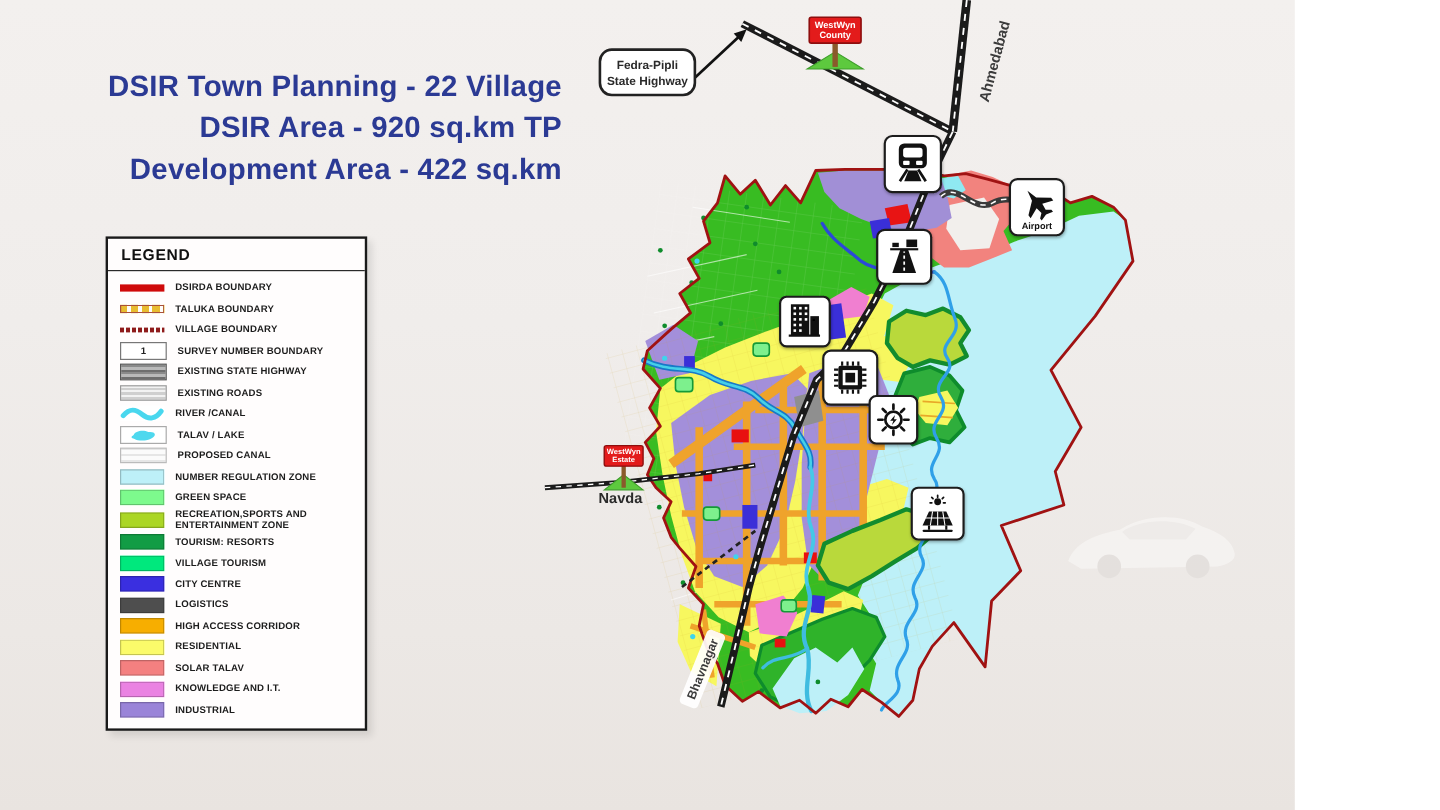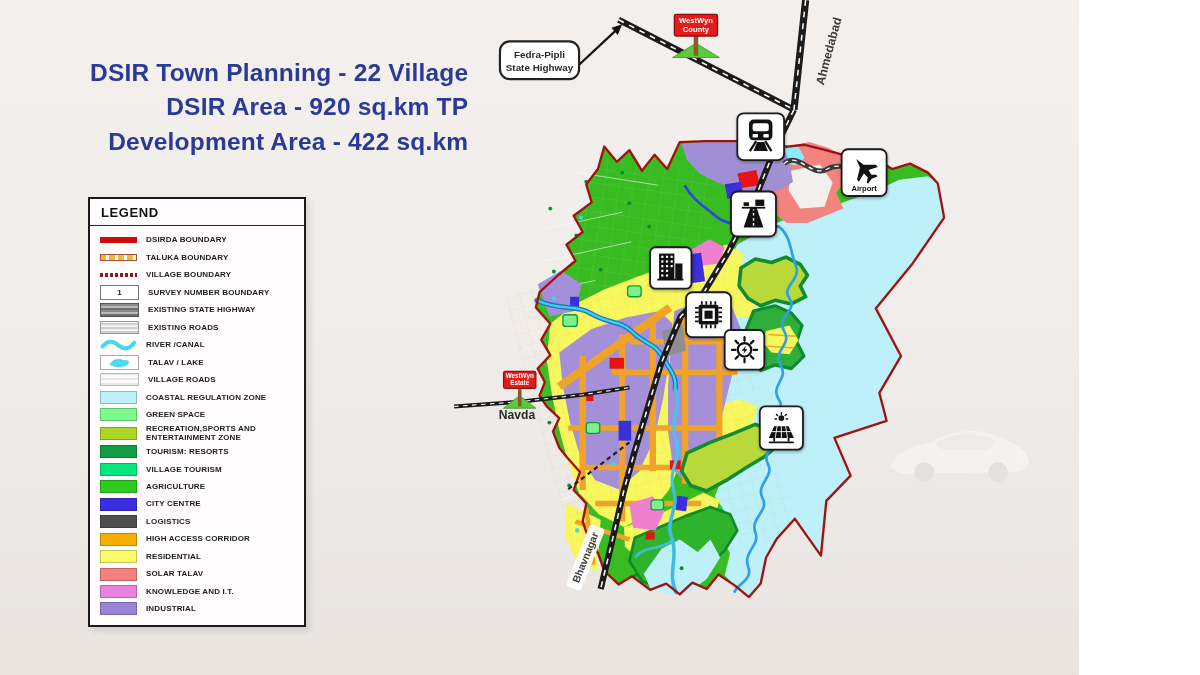--- a/index.html
+++ b/index.html
@@ -404,26 +404,26 @@
     <div class="sw sw-lake">
             <svg viewBox="0 0 38 16">
               <path d="M9,8 C10,4 19,2 24,5 C31,4 33,8 28,11 C22,15 13,14 10,12 C6,11 6,10 9,8 Z" fill="#4ED8EE"></path>
             </svg>
           </div>
     <div class="lg-label">TALAV / LAKE</div>
   </div>
 
   <div class="lg-row">
     <div class="sw sw-proposed"></div>
-    <div class="lg-label">VILLAGE ROADS</div>
+    <div class="lg-label">PROPOSED CANAL</div>
   </div>
 
   <div class="lg-row">
     <div class="sw sw-fill" style="background: rgb(189, 240, 248);"></div>
-    <div class="lg-label">COASTAL REGULATION ZONE</div>
+    <div class="lg-label">NUMBER REGULATION ZONE</div>
   </div>
 
   <div class="lg-row">
     <div class="sw sw-fill" style="background: rgb(125, 250, 141);"></div>
     <div class="lg-label">GREEN SPACE</div>
   </div>
 
   <div class="lg-row">
     <div class="sw sw-fill" style="background: rgb(171, 214, 38);"></div>
     <div class="lg-label">RECREATION,SPORTS AND ENTERTAINMENT ZONE</div>
@@ -432,24 +432,20 @@
   <div class="lg-row">
     <div class="sw sw-fill" style="background: rgb(18, 156, 69);"></div>
     <div class="lg-label">TOURISM: RESORTS</div>
   </div>
 
   <div class="lg-row">
     <div class="sw sw-fill" style="background: rgb(0, 232, 125);"></div>
     <div class="lg-label">VILLAGE TOURISM</div>
   </div>
 
-  <div class="lg-row">
-    <div class="sw sw-fill" style="background: rgb(47, 203, 30);"></div>
-    <div class="lg-label">AGRICULTURE</div>
-  </div>
 
 
   <div class="lg-row">
     <div class="sw sw-fill" style="background: rgb(58, 47, 224);"></div>
     <div class="lg-label">CITY CENTRE</div>
   </div>
 
   <div class="lg-row">
     <div class="sw sw-fill" style="background: rgb(78, 78, 78);"></div>
     <div class="lg-label">LOGISTICS</div>

